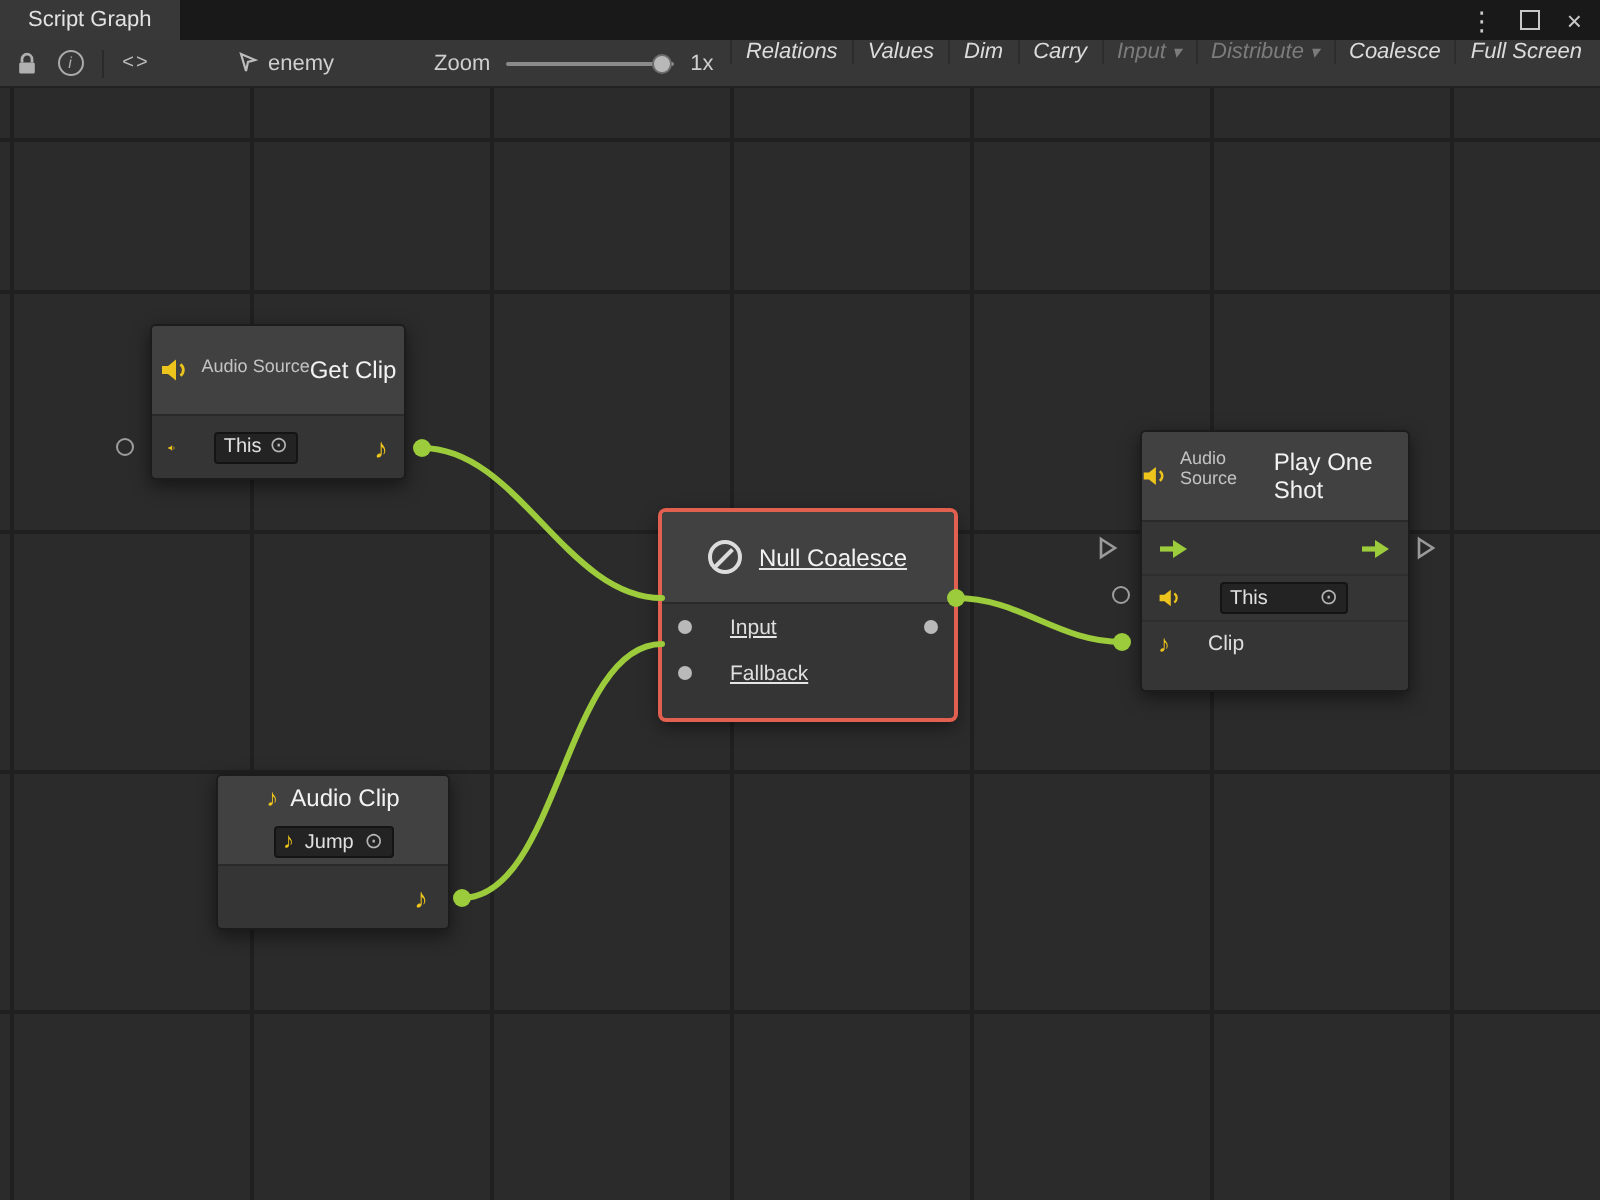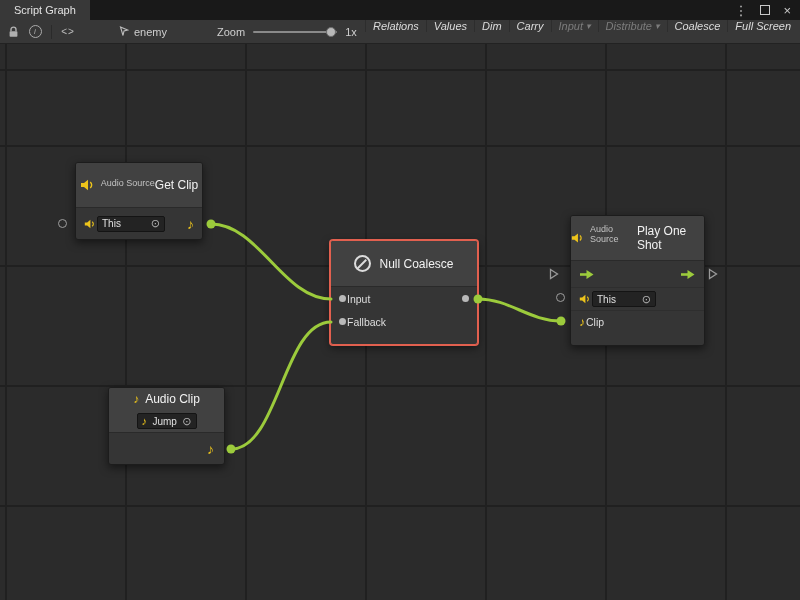--- a/index.html
+++ b/index.html
@@ -58,21 +58,21 @@
   
   .node { position:absolute; z-index:2; background:#353535; border:1px solid #1c1c1c;
           border-radius:3px; box-shadow:0 3px 9px rgba(0,0,0,.5); color:#e6e6e6; }
   .node.selected { border-color:#e2604f; box-shadow:0 0 0 1px #e2604f, 0 3px 9px rgba(0,0,0,.5); }
   .nhead { background:#414141; display:flex; align-items:center; justify-content:center; gap:6px;
            border-radius:2px 2px 0 0; border-bottom:1px solid #2a2a2a; box-sizing:border-box; }
   .nhead.noline { border-bottom:none; }
   .col { display:flex; flex-direction:row; align-items:flex-start; line-height:1.2; }
   .cat { font-size:9px; color:#c3c3c3; }
   .ttl { font-size:12px; color:#f2f2f2; }
-  .nrow { display:flex; align-items:center; gap:1px; padding:0 8px; box-sizing:border-box; }
+  .nrow { display:flex; align-items:center; gap:19px; padding:0 8px; box-sizing:border-box; }
   .hdrrow { background:#414141; border-bottom:1px solid #2a2a2a; }
   .npad { border-radius:0 0 3px 3px; }
   .spacer { flex:1; }
   .dot { width:7px; height:7px; border-radius:50%; background:#b9b9b9; flex:0 0 auto; }
   .plabel { font-size:10.5px; color:#dedede; }
   .dd { display:flex; align-items:center; justify-content:space-between; gap:4px;
         background:#232323; border:1px solid #141414; border-radius:2px;
         padding:0 4px; height:16px; font-size:10px; color:#e0e0e0; box-sizing:border-box; }
   .tgt { color:#b5b5b5; font-size:11px; line-height:1; }
   .note { color:#edc41b; font-size:14px; font-weight:bold; line-height:1; }
@@ -182,21 +182,21 @@
         <span class="dd" style="width:68px;">
           <span>This</span>
           <span class="tgt">⊙</span>
         </span>
         <span class="spacer"></span>
         <span class="note">♪</span>
       </div>
     </div>
     <span class="port-circle" style="left:58px;top:175px;"></span>
 
-    <div class="node selected" style="left:330px;top:196px;width:146px;">
+    <div class="node selected" style="left:330px;top:211px;width:146px;text-decoration:underline;">
       <div class="nhead" style="height:46px;gap:8px;">
         <span class="null-icon"></span>
         <span class="ttl">Null Coalesce</span>
       </div>
       <div class="nrow" style="height:23px;">
         <span class="dot"></span>
         <span class="plabel">Input</span>
         <span class="spacer"></span>
         <span class="dot"></span>
       </div>

